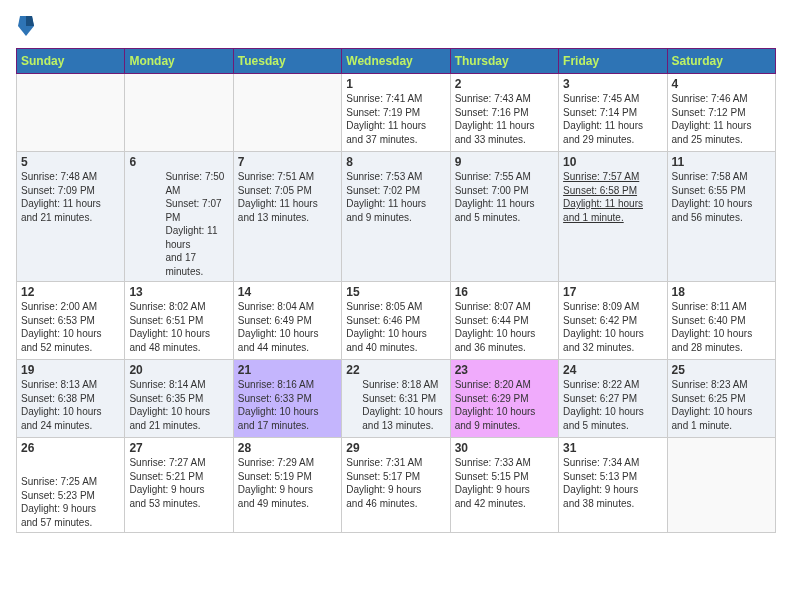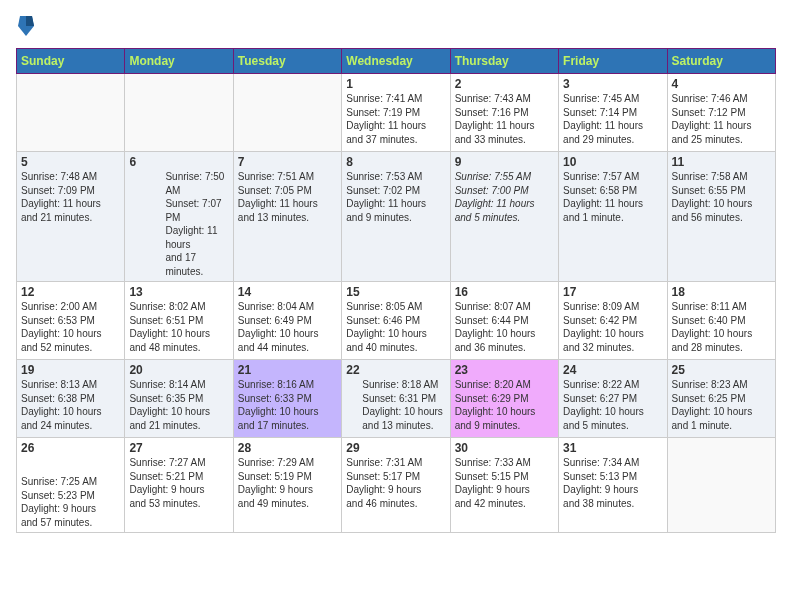--- a/index.html
+++ b/index.html
@@ -192,28 +192,28 @@
           </td>
           <td style="background: rgb(238, 242, 247);">
             <span class="day-num">8</span>
             <div class="day-info" style="white-space: pre-line;">Sunrise: 7:53 AM
 Sunset: 7:02 PM
 Daylight: 11 hours
 and 9 minutes.</div>
           </td>
           <td style="background: rgb(238, 242, 247);">
             <span class="day-num">9</span>
-            <div class="day-info" style="white-space: pre-line; font-style: italic;">Sunrise: 7:55 AM
+            <div class="day-info" style="white-space: pre-line;">Sunrise: 7:55 AM
 Sunset: 7:00 PM
 Daylight: 11 hours
 and 5 minutes.</div>
           </td>
           <td style="background: rgb(238, 242, 247);">
             <span class="day-num">10</span>
-            <div class="day-info" style="white-space: pre-line;">Sunrise: 7:57 AM
+            <div class="day-info" style="white-space: pre-line; text-decoration: underline;">Sunrise: 7:57 AM
 Sunset: 6:58 PM
 Daylight: 11 hours
 and 1 minute.</div>
           </td>
           <td style="background: rgb(238, 242, 247);">
             <span class="day-num">11</span>
             <div class="day-info" style="white-space: pre-line;">Sunrise: 7:58 AM
 Sunset: 6:55 PM
 Daylight: 10 hours
 and 56 minutes.</div>

